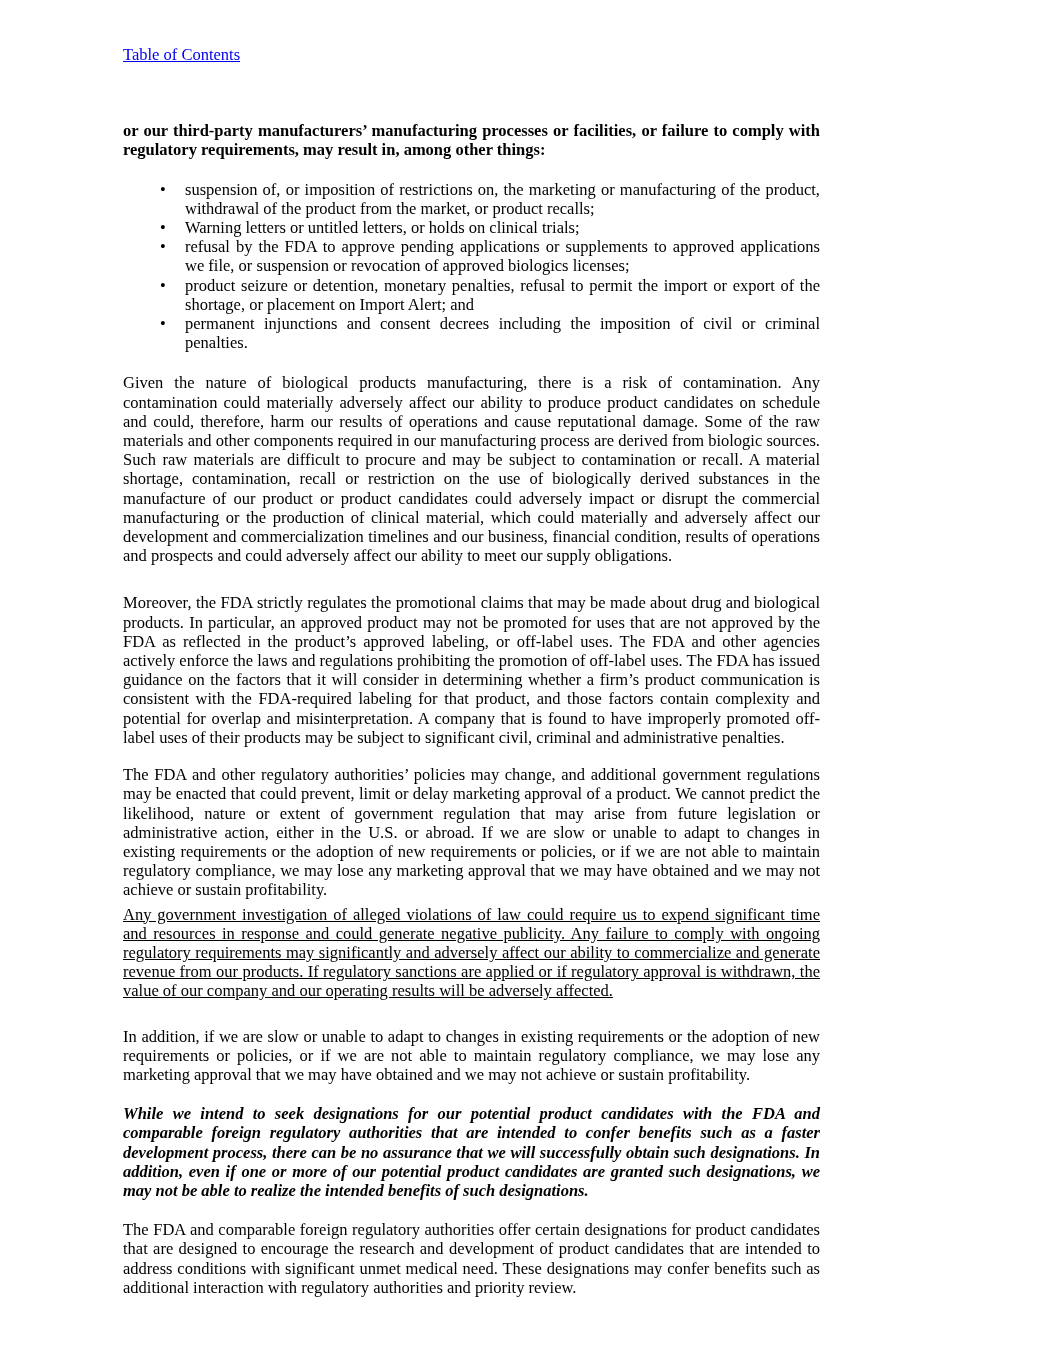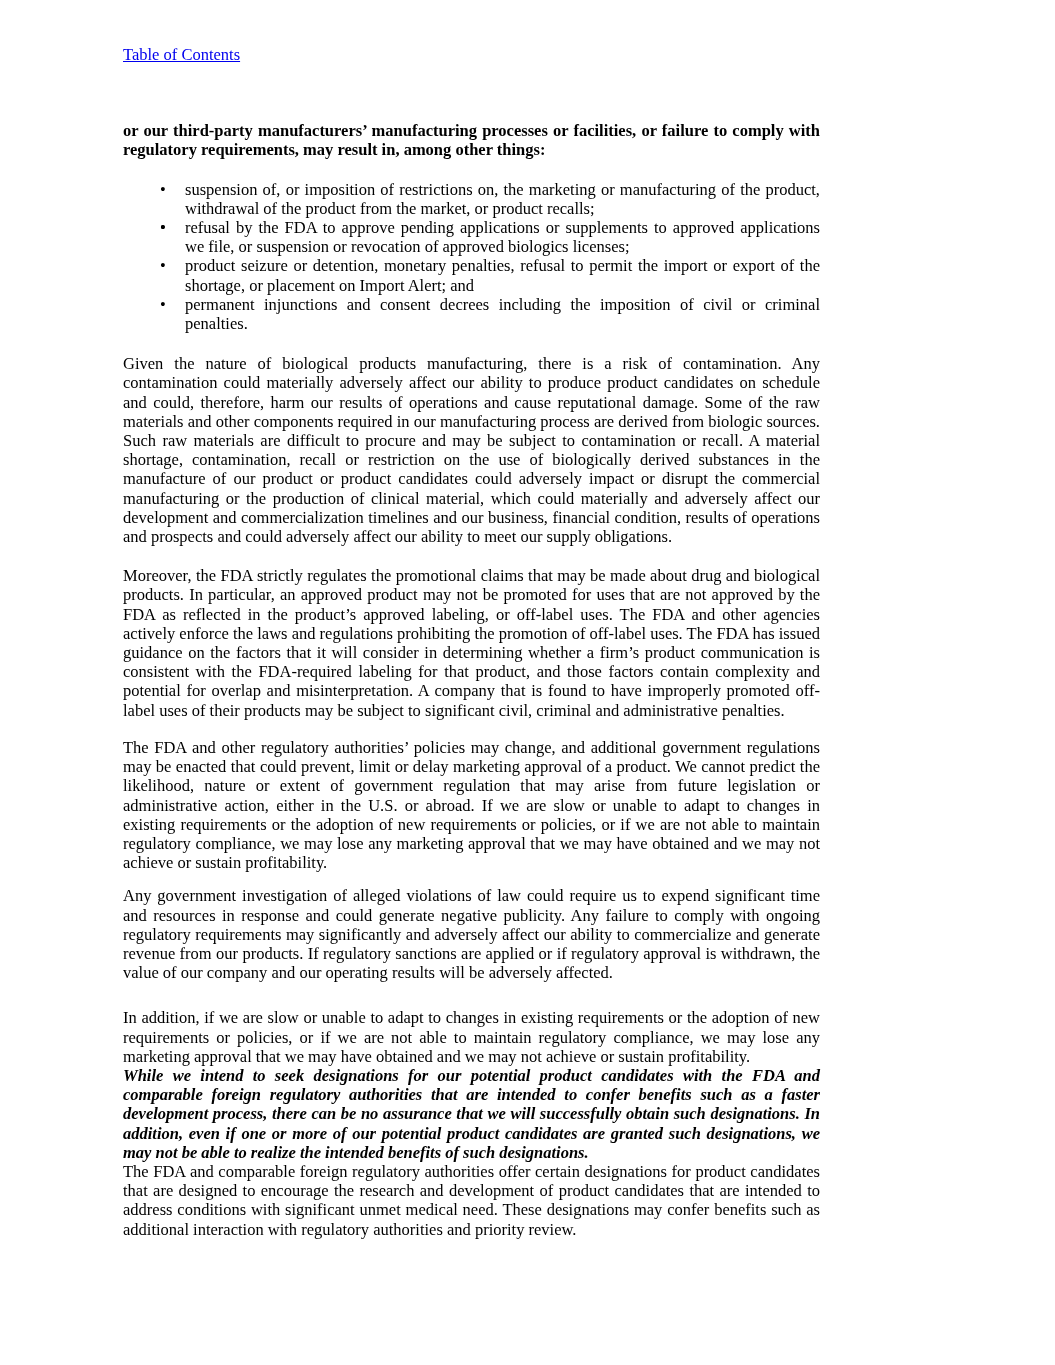--- a/index.html
+++ b/index.html
@@ -20,25 +20,25 @@
     color: #0000EE;
     text-decoration: underline;
     cursor: pointer;
   }
   .para {
     margin: 0;
     text-align: justify;
   }
   .mt57 { margin-top: 57px; font-weight: bold; }
   .mt26 { margin-top: 26px; }
-  .mt24 { margin-top: 20px; }
+  .mt24 { margin-top: 28px; }
   .mt21 { margin-top: 21px; }
-  .mt20 { }
+  .mt20 { margin-top: 20px; }
   .mt18 { margin-top: 18px; }
-  .mt5  { margin-top: 14px; }
+  .mt5  { margin-top: 5px; text-decoration: underline; }
   .bullets {
     list-style: none;
     margin: 20px 0 0 0;
     padding: 0;
   }
   .bullets li {
     position: relative;
     padding-left: 62px;
     text-align: justify;
   }
@@ -68,20 +68,21 @@
 
   <p class="para mt57">or our third-party manufacturers’ manufacturing processes or facilities, or failure to comply with regulatory requirements, may result in, among other things:</p>
 
   <ul class="bullets">
     <li>
       <span class="marker">•</span>
       <span>suspension of, or imposition of restrictions on, the marketing or manufacturing of the product, withdrawal of the product from the market, or product recalls;</span>
     </li>
     <li>
       <span class="marker">•</span>
+      <span>Warning letters or untitled letters, or holds on clinical trials;</span>
     </li>
     <li>
       <span class="marker">•</span>
       <span>refusal by the FDA to approve pending applications or supplements to approved applications we file, or suspension or revocation of approved biologics licenses;</span>
     </li>
     <li>
       <span class="marker">•</span>
       <span>product seizure or detention, monetary penalties, refusal to permit the import or export of the shortage, or placement on Import Alert; and</span>
     </li>
     <li>

